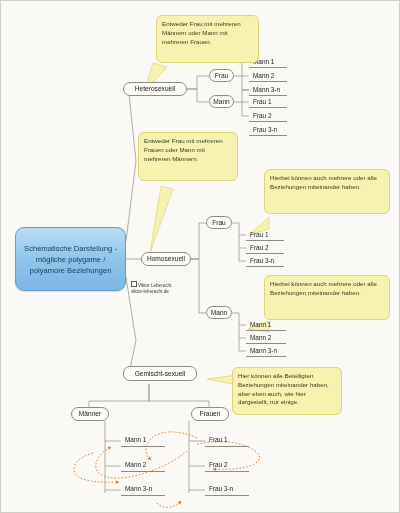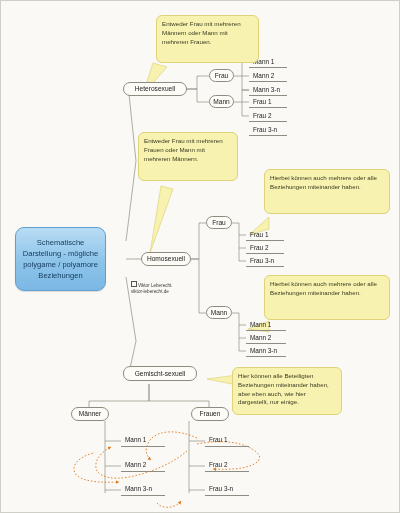--- a/index.html
+++ b/index.html
@@ -155,21 +155,21 @@
 
     <g>
       <path d="M152 62 L142 93 L166 66 Z" fill="#f7f2b0" stroke="#ded27a" stroke-width="0.7"></path>
       <path d="M160 185 L149 252 L172 188 Z" fill="#f7f2b0" stroke="#ded27a" stroke-width="0.7"></path>
       <path d="M268 216 L248 234 L268 228 Z" fill="#f7f2b0" stroke="#ded27a" stroke-width="0.7"></path>
       <path d="M268 320 L247 328 L268 331 Z" fill="#f7f2b0" stroke="#ded27a" stroke-width="0.7"></path>
       <path d="M236 374 L206 378 L236 384 Z" fill="#f7f2b0" stroke="#ded27a" stroke-width="0.7"></path>
     </g>
   </svg>
 
-  <div class="node central" style="left:14px;top:226px;width:91px;height:64px;">Schematische Darstellung - mögliche polygame / polyamore Beziehungen</div>
+  <div class="node central" style="left:14px;top:226px;width:111px;height:64px;">Schematische Darstellung - mögliche polygame / polyamore Beziehungen</div>
 
   <div class="attrib" style="left:130px;top:280px;">
     <span class="cmark"></span><span>Viktor Leberecht.</span>
     <div>viktor-leberecht.de</div>
   </div>
 
   <div class="node" style="left:122px;top:81px;width:64px;height:14px;">Heterosexuell</div>
 
   <div class="node" style="left:208px;top:68px;width:25px;height:13px;">Frau</div>
   <div class="leaf" style="left:248px;top:55px;width:38px;height:12px;">Mann 1</div>

